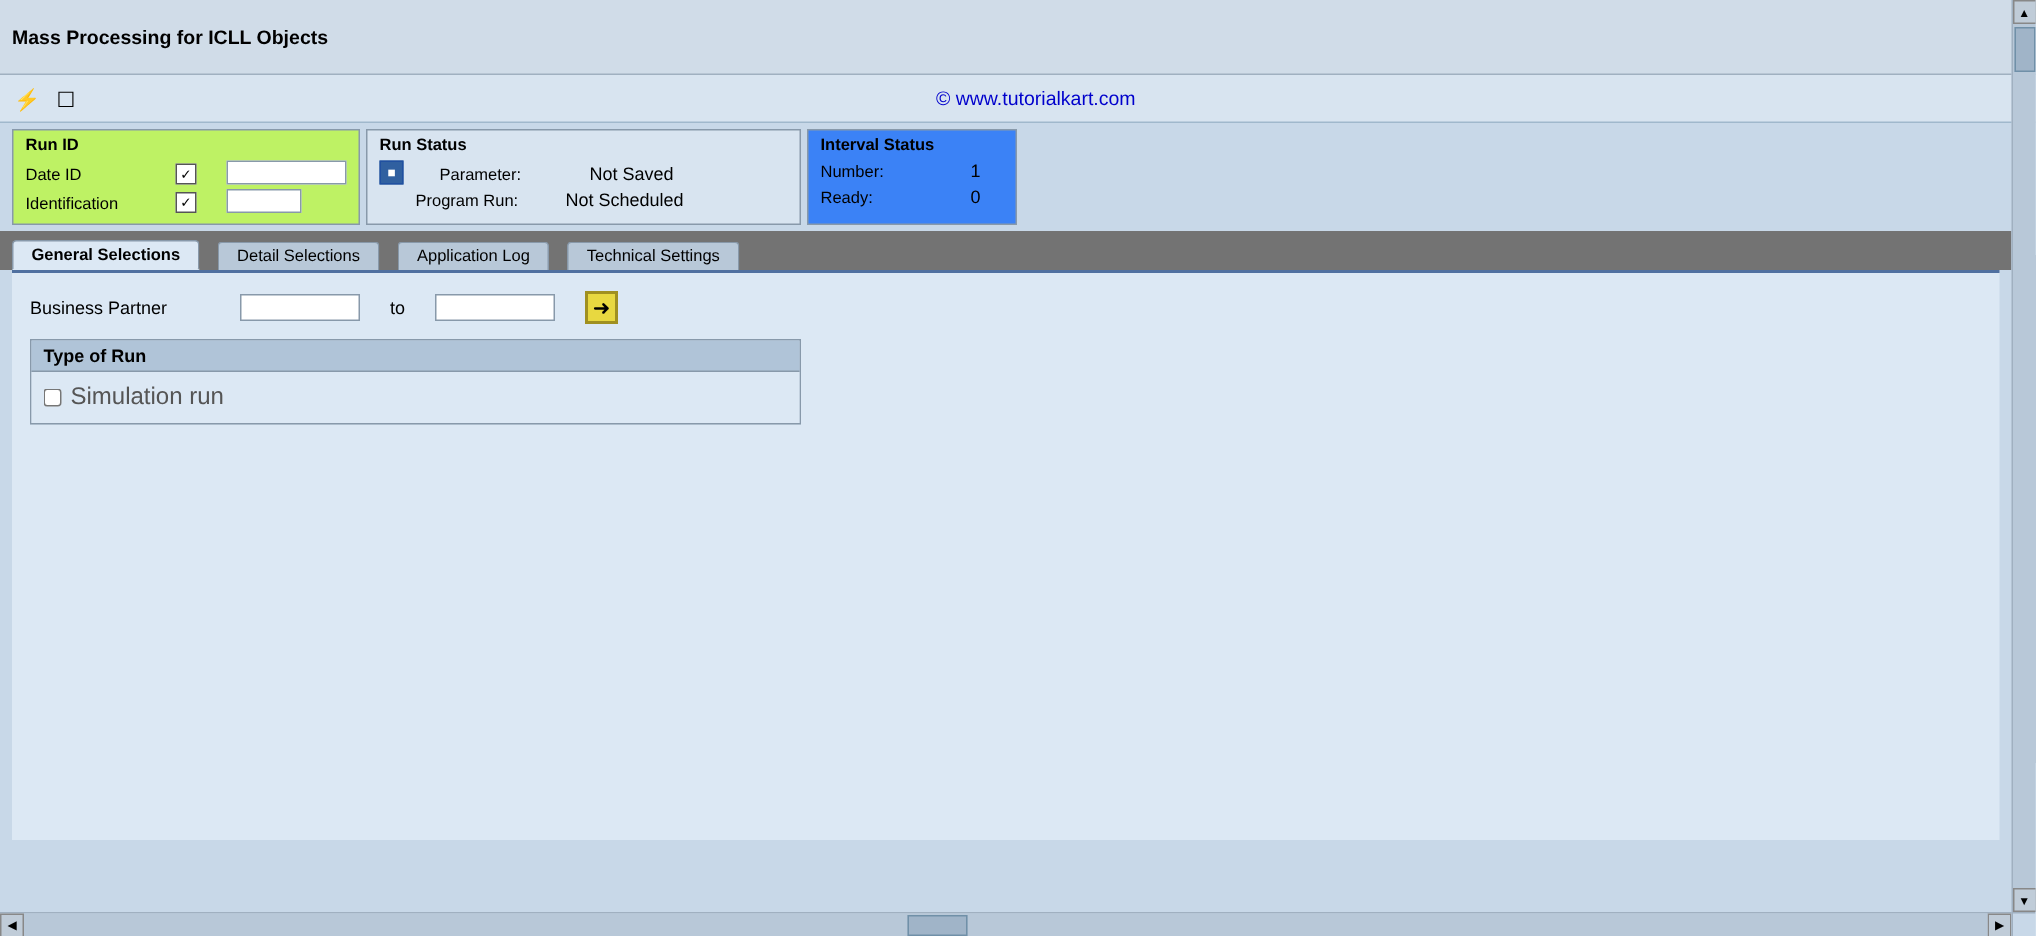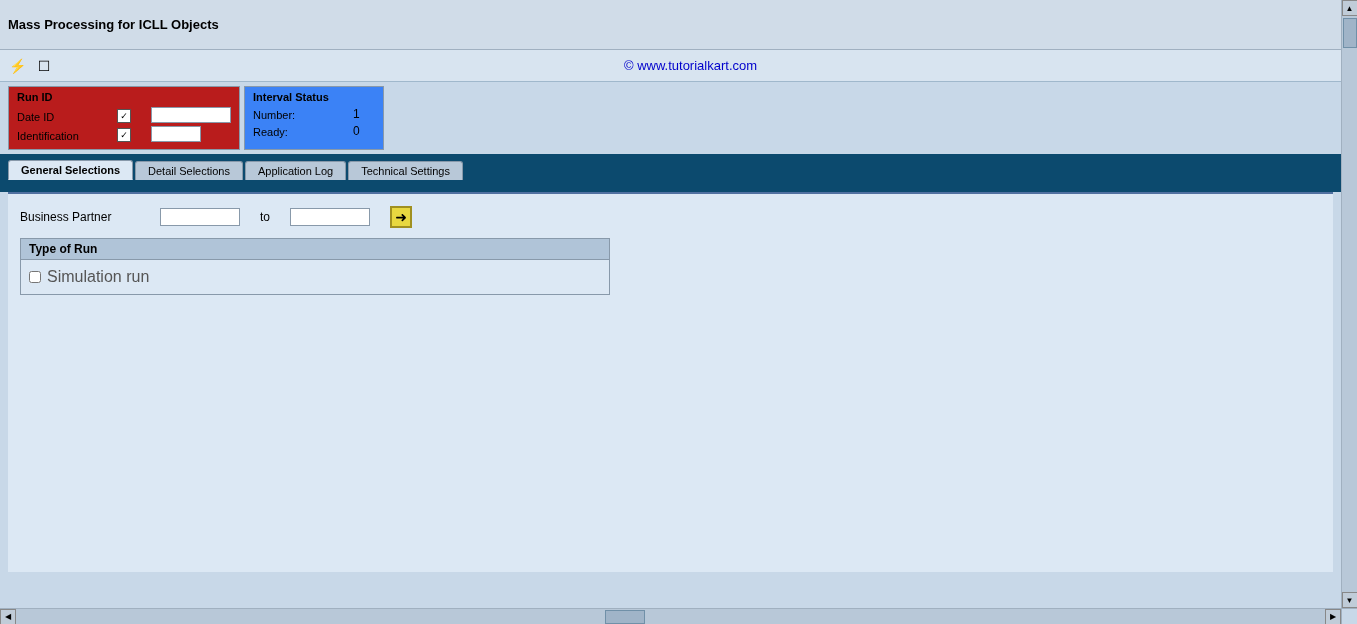--- a/index.html
+++ b/index.html
@@ -59,21 +59,21 @@
 
     
     .status-row {
       display: flex;
       padding: 4px 8px;
       gap: 0;
       background: #c8d8e8;
     }
     .panel-box {
       border: 1px solid #8899aa;
-      background: #b91c1c;
+      background: #bef264;
       padding: 4px 8px;
       margin-right: 4px;
     }
     .panel-title {
       font-weight: bold;
       font-size: 11px;
       margin-bottom: 4px;
       color: #000;
     }
     .panel-row {
@@ -129,24 +129,24 @@
     
     .interval-panel {
       border: 1px solid #8899aa;
       background: #3b82f6;
       padding: 4px 8px;
       min-width: 140px;
     }
 
     
     .tabs-area {
-      padding: 6px 8px 12px 8px;
-      background: #0c4a6e;
-      display: flex;
-      gap: 2px;
+      padding: 6px 8px 0 8px;
+      background: #737373;
+      display: flex;
+      gap: 12px;
       align-items: flex-end;
     }
     .tab {
       padding: 3px 12px;
       border: 1px solid #8899aa;
       background: #b8c8d8;
       cursor: pointer;
       font-size: 11px;
       border-bottom: none;
       border-radius: 3px 3px 0 0;
@@ -200,21 +200,21 @@
       justify-content: center;
       cursor: pointer;
       font-size: 14px;
       color: #000;
     }
 
     
     .type-of-run-section {
       border: 1px solid #8899aa;
       background: #c8d8e8;
-      width: 590px;
+      width: 514px;
     }
     .type-of-run-header {
       background: #b0c4d8;
       padding: 3px 8px;
       font-size: 12px;
       font-weight: bold;
       color: #000;
       border-bottom: 1px solid #8899aa;
     }
     .type-of-run-body {
@@ -359,20 +359,32 @@
         <span class="checkbox-icon">✓</span>
         <input class="panel-input" type="text" value="" style="width: 80px;">
       </div>
       <div class="panel-row">
         <span class="panel-label">Identification</span>
         <span class="checkbox-icon">✓</span>
         <input class="panel-input" type="text" value="" style="width: 50px;">
       </div>
     </div>
 
+    <div class="run-status-panel">
+      <div class="panel-title">Run Status</div>
+      <div class="panel-row">
+        <span class="status-icon">■</span>
+        <span class="panel-label">Parameter:</span>
+        <span>Not Saved</span>
+      </div>
+      <div class="panel-row" style="padding-left:24px;">
+        <span class="panel-label">Program Run:</span>
+        <span>Not Scheduled</span>
+      </div>
+    </div>
 
     <div class="interval-panel">
       <div class="panel-title">Interval Status</div>
       <div class="panel-row">
         <span class="panel-label">Number:</span>
         <span>1</span>
       </div>
       <div class="panel-row">
         <span class="panel-label">Ready:</span>
         <span>0</span>

